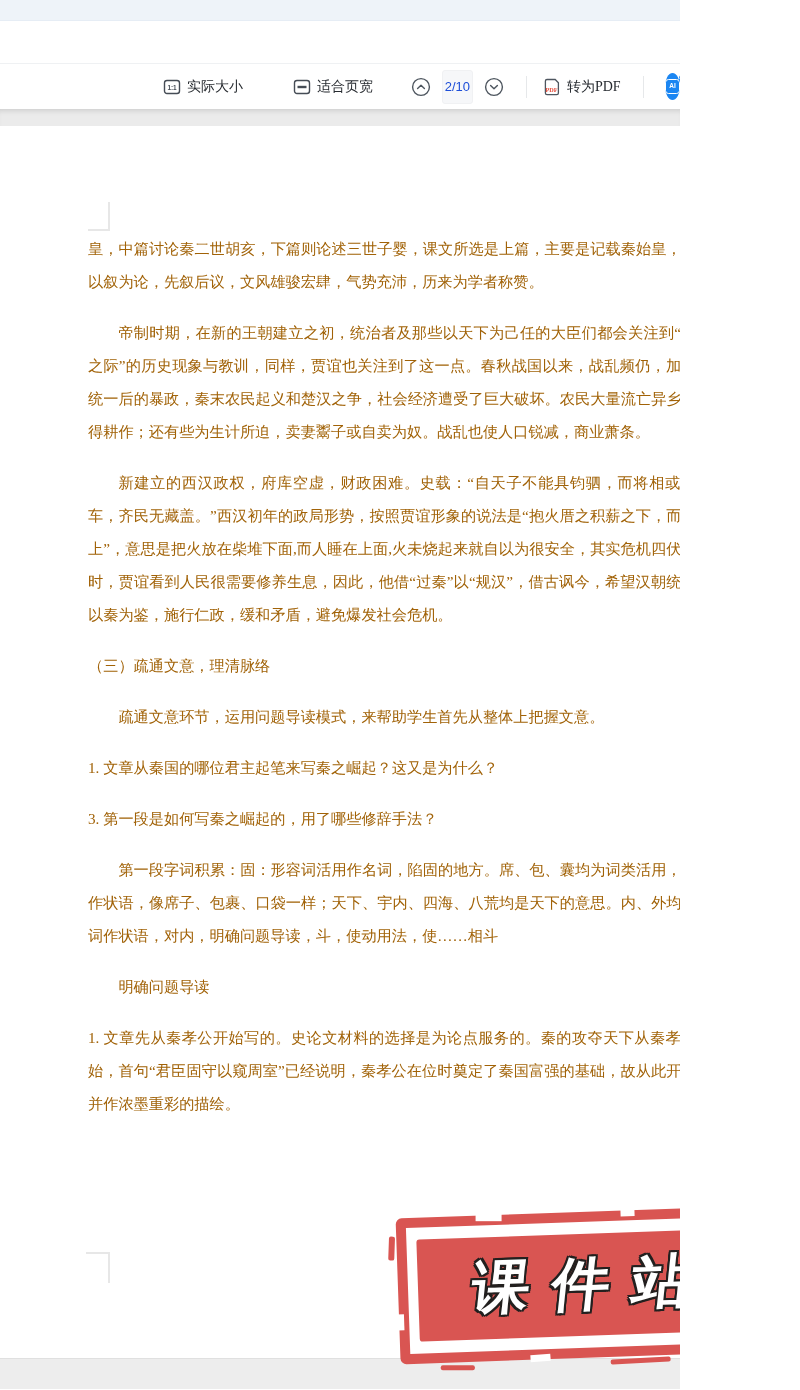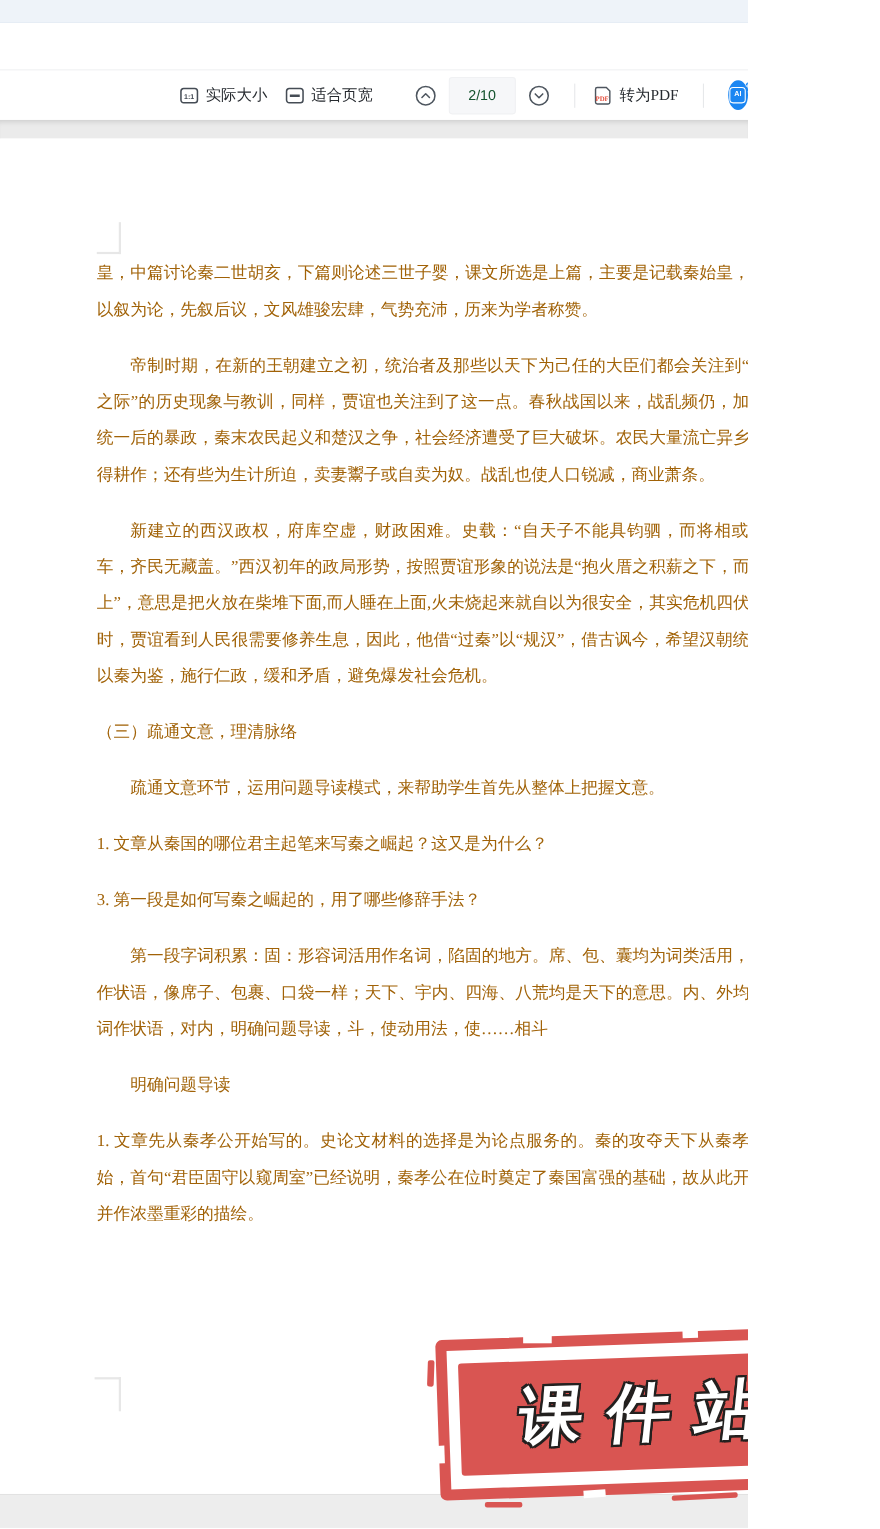--- a/index.html
+++ b/index.html
@@ -10,23 +10,23 @@
   .top-band{height:20px;background:#eef3f9;border-bottom:1px solid #e6edf5;}
   .header-space{height:42px;background:#ffffff;}
   .toolbar{height:46px;background:#ffffff;border-top:1px solid #eff1f3;
            display:flex;align-items:center;padding-left:163px;box-sizing:border-box;}
   .tb-item{display:flex;align-items:center;gap:6px;cursor:pointer;}
   .tb-label{font-size:14px;color:#272b30;white-space:nowrap;}
   .icon-sq{display:flex;align-items:center;justify-content:center;}
   .chev{background:none;border:none;padding:0;margin:0;cursor:pointer;display:flex;align-items:center;}
   .pagebox{width:86px;height:32px;background:#f6f7f9;border:1px solid #f0f1f3;border-radius:3px;
            display:flex;align-items:center;justify-content:center;margin:0 11px;}
-  .pagebox span{font-size:13px;color:#14532d;}
+  .pagebox span{font-size:13px;color:#1d4ed8;}
   .vsep{width:1px;height:22px;background:#e6e8ea;}
-  .m16{margin-left:16px;font-family:Liberation Serif, serif;} .m34{padding-left:16px;} .m38{margin-left:38px;} .m22{margin-left:22px;}
+  .m16{margin-left:16px;font-family:Liberation Serif, serif;} .m34{margin-left:34px;padding-left:16px;} .m38{margin-left:38px;} .m22{margin-left:22px;}
   .ai-btn{width:27px;height:27px;border-radius:50%;background:#1b86f2;border:none;cursor:pointer;
           display:flex;align-items:center;justify-content:center;margin-left:22px;padding:0;}
   .ai-sq{position:relative;width:13px;height:13px;border:1.4px solid #fff;border-radius:3.5px;
          display:flex;align-items:center;justify-content:center;color:#fff;
          font-size:6.5px;font-weight:bold;line-height:1;}
   .ai-plus{position:absolute;top:-5px;right:-5px;font-style:normal;color:#fff;
            font-size:8px;font-weight:bold;background:#1b86f2;border-radius:50%;line-height:1;}
 
   
   .strip1{height:17px;background:#ebebeb;box-shadow:inset 0 5px 5px -3px rgba(0,0,0,.12);}

